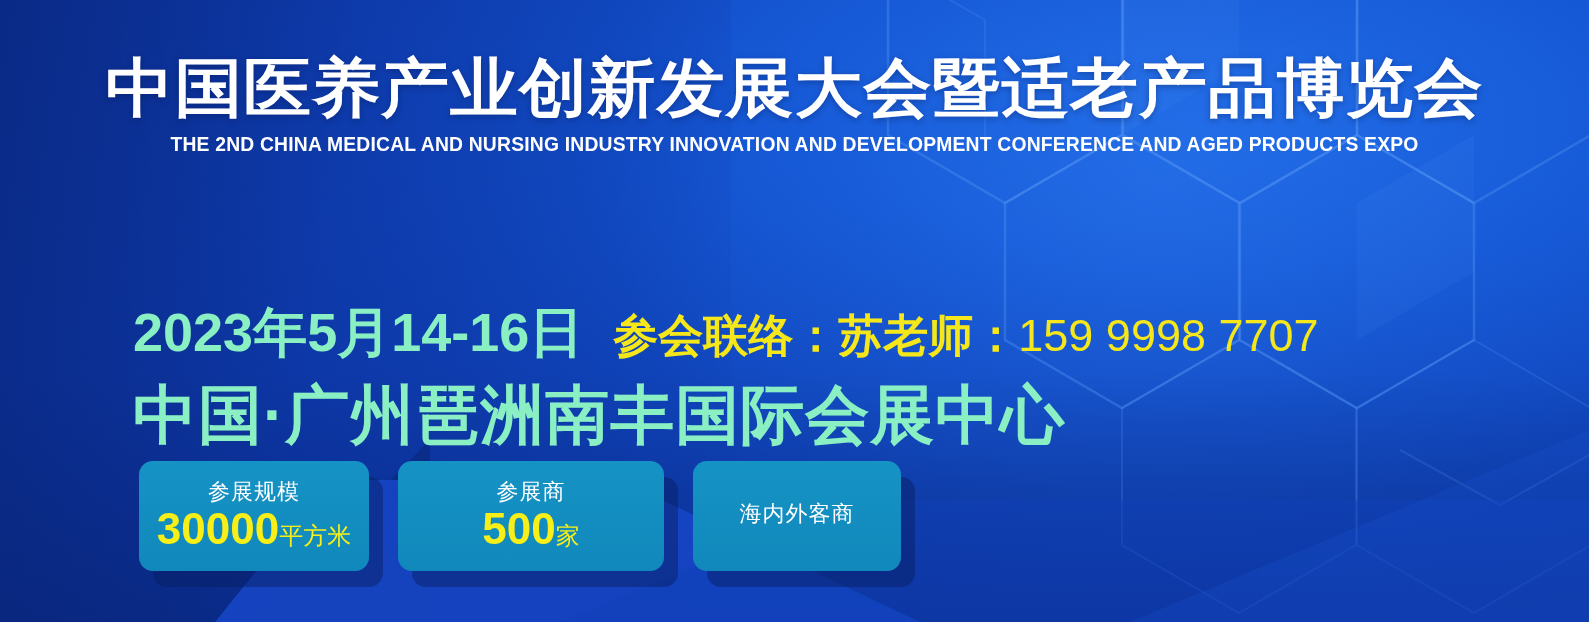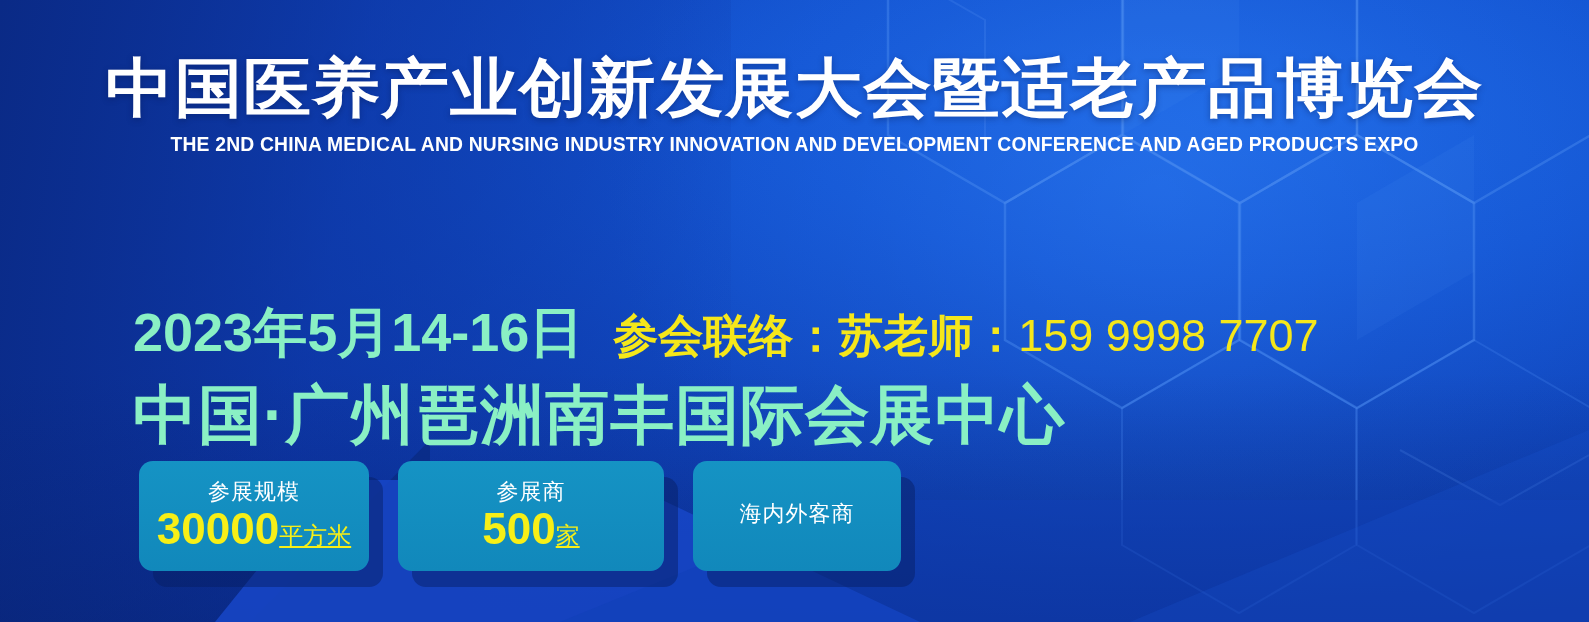--- a/index.html
+++ b/index.html
@@ -150,21 +150,21 @@
   }
   .pill-value {
     display: flex;
     align-items: baseline;
     justify-content: center;
     color: #f7ef17;
     line-height: 1;
     white-space: nowrap;
   }
   .v-big { font-size: 44px; font-weight: 700; }
-  .v-small { font-size: 24px; font-weight: 500; text-decoration: underline; }
+  .v-small { font-size: 24px; font-weight: 500; }
   .v-pre { font-size: 26px; font-weight: 600; }
 </style>
 </head>
 <body>
 
 <div id="banner">
 
   <div class="bg-base"></div>
   <div class="bg-topright-glow"></div>
   <div class="bg-left-dark"></div>

